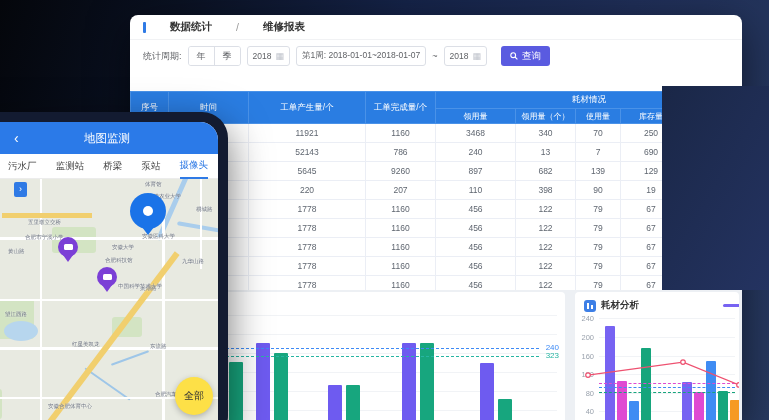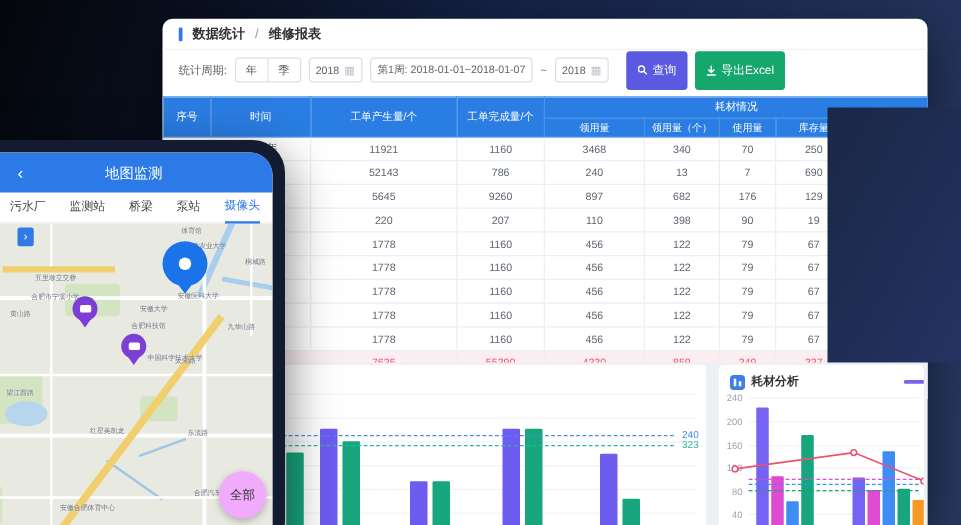--- a/index.html
+++ b/index.html
@@ -5,38 +5,38 @@
   html,body{margin:0;padding:0;}
   body{
     width:769px;height:420px;overflow:hidden;position:relative;
     background:linear-gradient(108deg,#04060b 0%,#0a1122 20%,#152348 45%,#1f2e57 70%,#27395f 100%);
     font-family:"Liberation Sans","DejaVu Sans",sans-serif;
     -webkit-font-smoothing:antialiased;
   }
   
   #card{position:absolute;left:130px;top:15px;width:612px;height:405px;background:#fff;
         border-radius:8px 8px 0 0;box-shadow:0 12px 40px rgba(0,0,0,.5);overflow:hidden;}
-  .breadcrumb{display:flex;align-items:center;height:24px;padding:0 13px;gap:8px;
+  .breadcrumb{display:flex;align-items:center;height:24px;padding:0 13px;gap:24px;
               border-bottom:1px solid #f1f2f4;font-size:10.5px;color:#333;font-weight:bold;}
   .accent{width:3px;height:11px;background:#2f7ae5;border-radius:1px;}
   .crumb-sep{color:#999;font-weight:normal;}
   .filter{display:flex;align-items:center;height:32px;padding:0 13px;gap:6px;font-size:9px;color:#606266;white-space:nowrap;}
   .seg{display:flex;border:1px solid #dcdfe6;border-radius:3px;overflow:hidden;}
   .seg span{width:25px;height:18px;line-height:18px;text-align:center;border-right:1px solid #dcdfe6;background:#fff;color:#606266;}
   .seg span:last-child{border-right:none;}
   .box{height:18px;border:1px solid #dcdfe6;border-radius:3px;padding:0 5px;background:#fff;
        display:flex;align-items:center;gap:4px;font-size:8.5px;color:#606266;}
   .cal{color:#c0c4cc;font-size:9px;}
-  .btn{height:31px;border:none;border-radius:3px;color:#fff;display:flex;align-items:center;gap:4px;
+  .btn{height:20px;border:none;border-radius:3px;color:#fff;display:flex;align-items:center;gap:4px;
        padding:0 9px;font-size:9.5px;cursor:pointer;}
   .btn-query{background:#5a5be0;margin-left:8px;}
   .btn-export{background:#16a76c;}
   .btn svg{display:block;}
   
-  #report-table{border-collapse:collapse;table-layout:fixed;width:612px;margin-top:5px;font-size:8.5px;}
+  #report-table{border-collapse:collapse;table-layout:fixed;width:612px;margin-top:19px;font-size:8.5px;}
   #report-table col.w0{width:38px}  #report-table col.w1{width:80px}
   #report-table col.w2{width:117px} #report-table col.w3{width:70px}
   #report-table col.w4{width:80px}  #report-table col.w5{width:60px}
   #report-table col.w6{width:45px}  #report-table col.w7{width:122px}
   #report-table thead th{background:#2a7de2;color:#fff;font-weight:normal;border:1px solid #4a92e8;text-align:center;}
   #report-table thead tr.h1 th{height:14px;}
   #report-table thead tr.h2 th{height:12px;font-size:8px;}
   #report-table tbody td{border:1px solid #ebeef5;color:#5f6670;text-align:center;height:16px;background:#fff;}
   #report-table .c7, #report-table .c7sub{padding-right:62px;}
   #report-table tr.total-row td{background:#faeef1;color:#f0506e;}
@@ -81,21 +81,21 @@
   .lake{position:absolute;background:#b7d6ee;border-radius:50%;}
   .map-label{position:absolute;font-size:5.5px;color:#6b7280;text-shadow:0 0 2px #fff;white-space:nowrap;}
   .expand{position:absolute;left:52px;top:3px;width:13px;height:15px;background:#2f7ae5;color:#fff;
           border-radius:2px;font-size:9px;line-height:15px;text-align:center;z-index:4;}
   .pin-blue{position:absolute;left:168px;top:14px;width:36px;height:36px;background:#1a73e8;border-radius:50%;z-index:4;}
   .pin-blue:before{content:"";position:absolute;left:13px;top:13px;width:10px;height:10px;background:#fff;border-radius:50%;}
   .pin-blue:after{content:"";position:absolute;left:12px;top:34px;border:6px solid transparent;border-top:8px solid #1a73e8;}
   .pin-cam{position:absolute;width:20px;height:20px;background:#7b3fd6;border-radius:50%;z-index:4;}
   .pin-cam:after{content:"";position:absolute;left:5px;top:18px;border:5px solid transparent;border-top:7px solid #7b3fd6;}
   .pin-cam .cam{position:absolute;left:5.5px;top:7px;width:9px;height:6px;background:#fff;border-radius:1.5px;}
-  .all-btn{position:absolute;left:213px;top:198px;width:38px;height:38px;background:#f0abfc;border-radius:50%;
+  .all-btn{position:absolute;left:213px;top:198px;width:38px;height:38px;background:#fde047;border-radius:50%;
            box-shadow:0 2px 6px rgba(0,0,0,.25);display:flex;align-items:center;justify-content:center;
            font-size:10px;color:#333;z-index:4;}
 </style>
 </head>
 <body>
 
 <div id="card">
   <div class="breadcrumb">
     <span class="accent"></span>
     <span>数据统计</span>
@@ -121,28 +121,20 @@
     <div class="box">
       <span>2018</span>
       <span class="cal">▦</span>
     </div>
     <button class="btn btn-query">
       <svg width="8" height="8" viewBox="0 0 8 8">
         <circle cx="3.2" cy="3.2" r="2.4" fill="none" stroke="#fff" stroke-width="1.1"></circle>
         <line x1="5" y1="5" x2="7.4" y2="7.4" stroke="#fff" stroke-width="1.1"></line>
       </svg>
       <span>查询</span>
-    </button>
-    <button class="btn btn-export">
-      <svg width="8" height="9" viewBox="0 0 8 9">
-        <line x1="4" y1="0.5" x2="4" y2="5.5" stroke="#fff" stroke-width="1.2"></line>
-        <polyline points="1.6,3.6 4,6 6.4,3.6" fill="none" stroke="#fff" stroke-width="1.2"></polyline>
-        <line x1="0.5" y1="8" x2="7.5" y2="8" stroke="#fff" stroke-width="1.2"></line>
-      </svg>
-      <span>导出Excel</span>
     </button>
   </div>
 
   <table id="report-table">
     <colgroup>
       <col class="w0">
         <col class="w1">
         <col class="w2">
         <col class="w3">
       <col class="w4">
@@ -186,21 +178,21 @@
           <td class="c6">7</td>
           <td class="c7">690</td>
         </tr>
         <tr>
           <td class="c0"></td>
           <td class="c1"></td>
           <td class="c2">5645</td>
           <td class="c3">9260</td>
           <td class="c4">897</td>
           <td class="c5">682</td>
-          <td class="c6">176</td>
+          <td class="c6">139</td>
           <td class="c7">129</td>
         </tr>
         <tr>
           <td class="c0"></td>
           <td class="c1"></td>
           <td class="c2">220</td>
           <td class="c3">207</td>
           <td class="c4">110</td>
           <td class="c5">398</td>
           <td class="c6">90</td>

